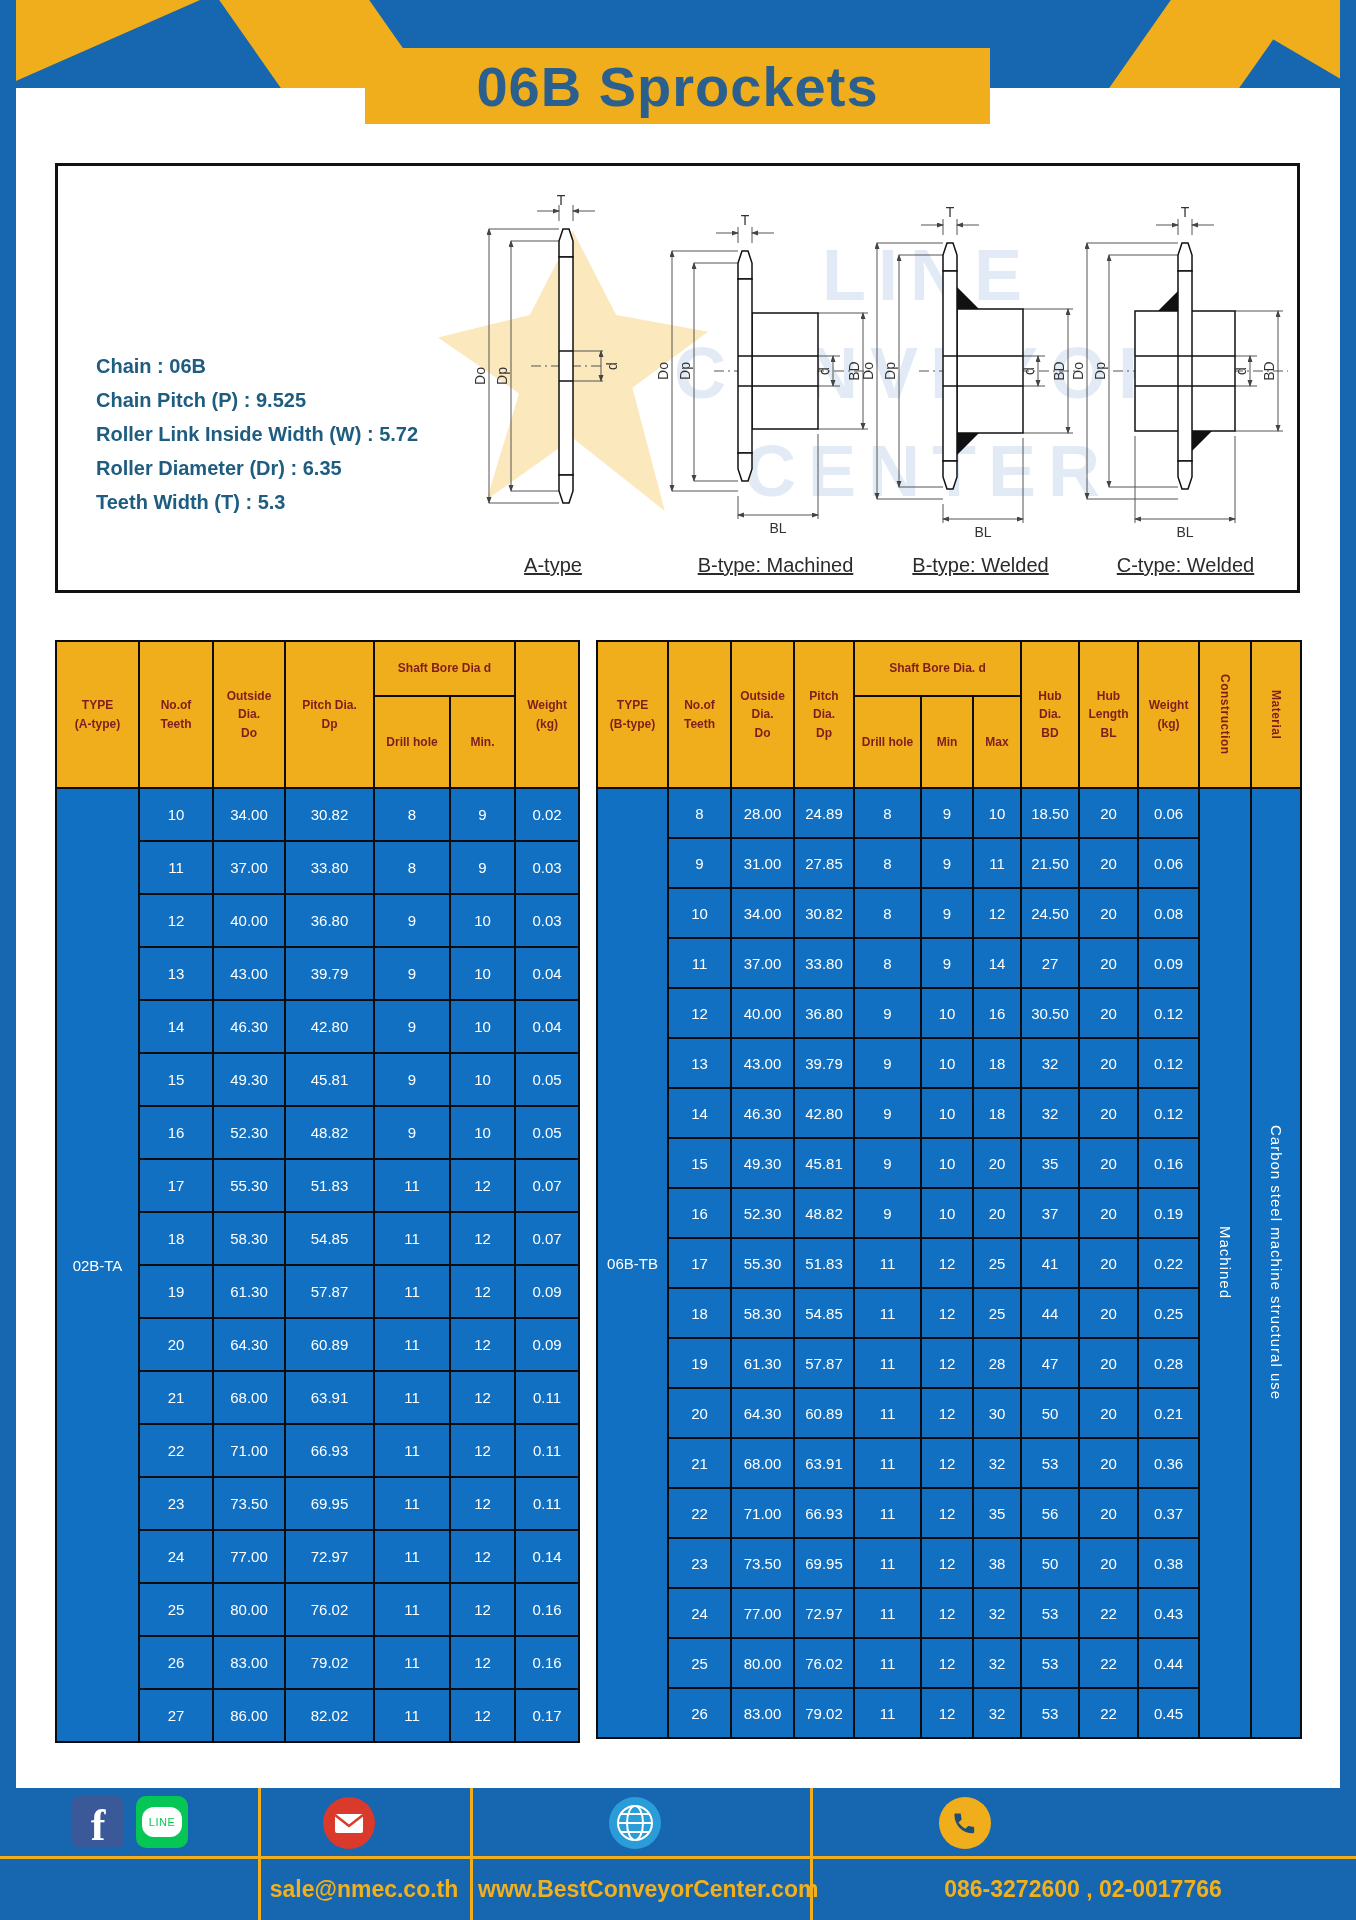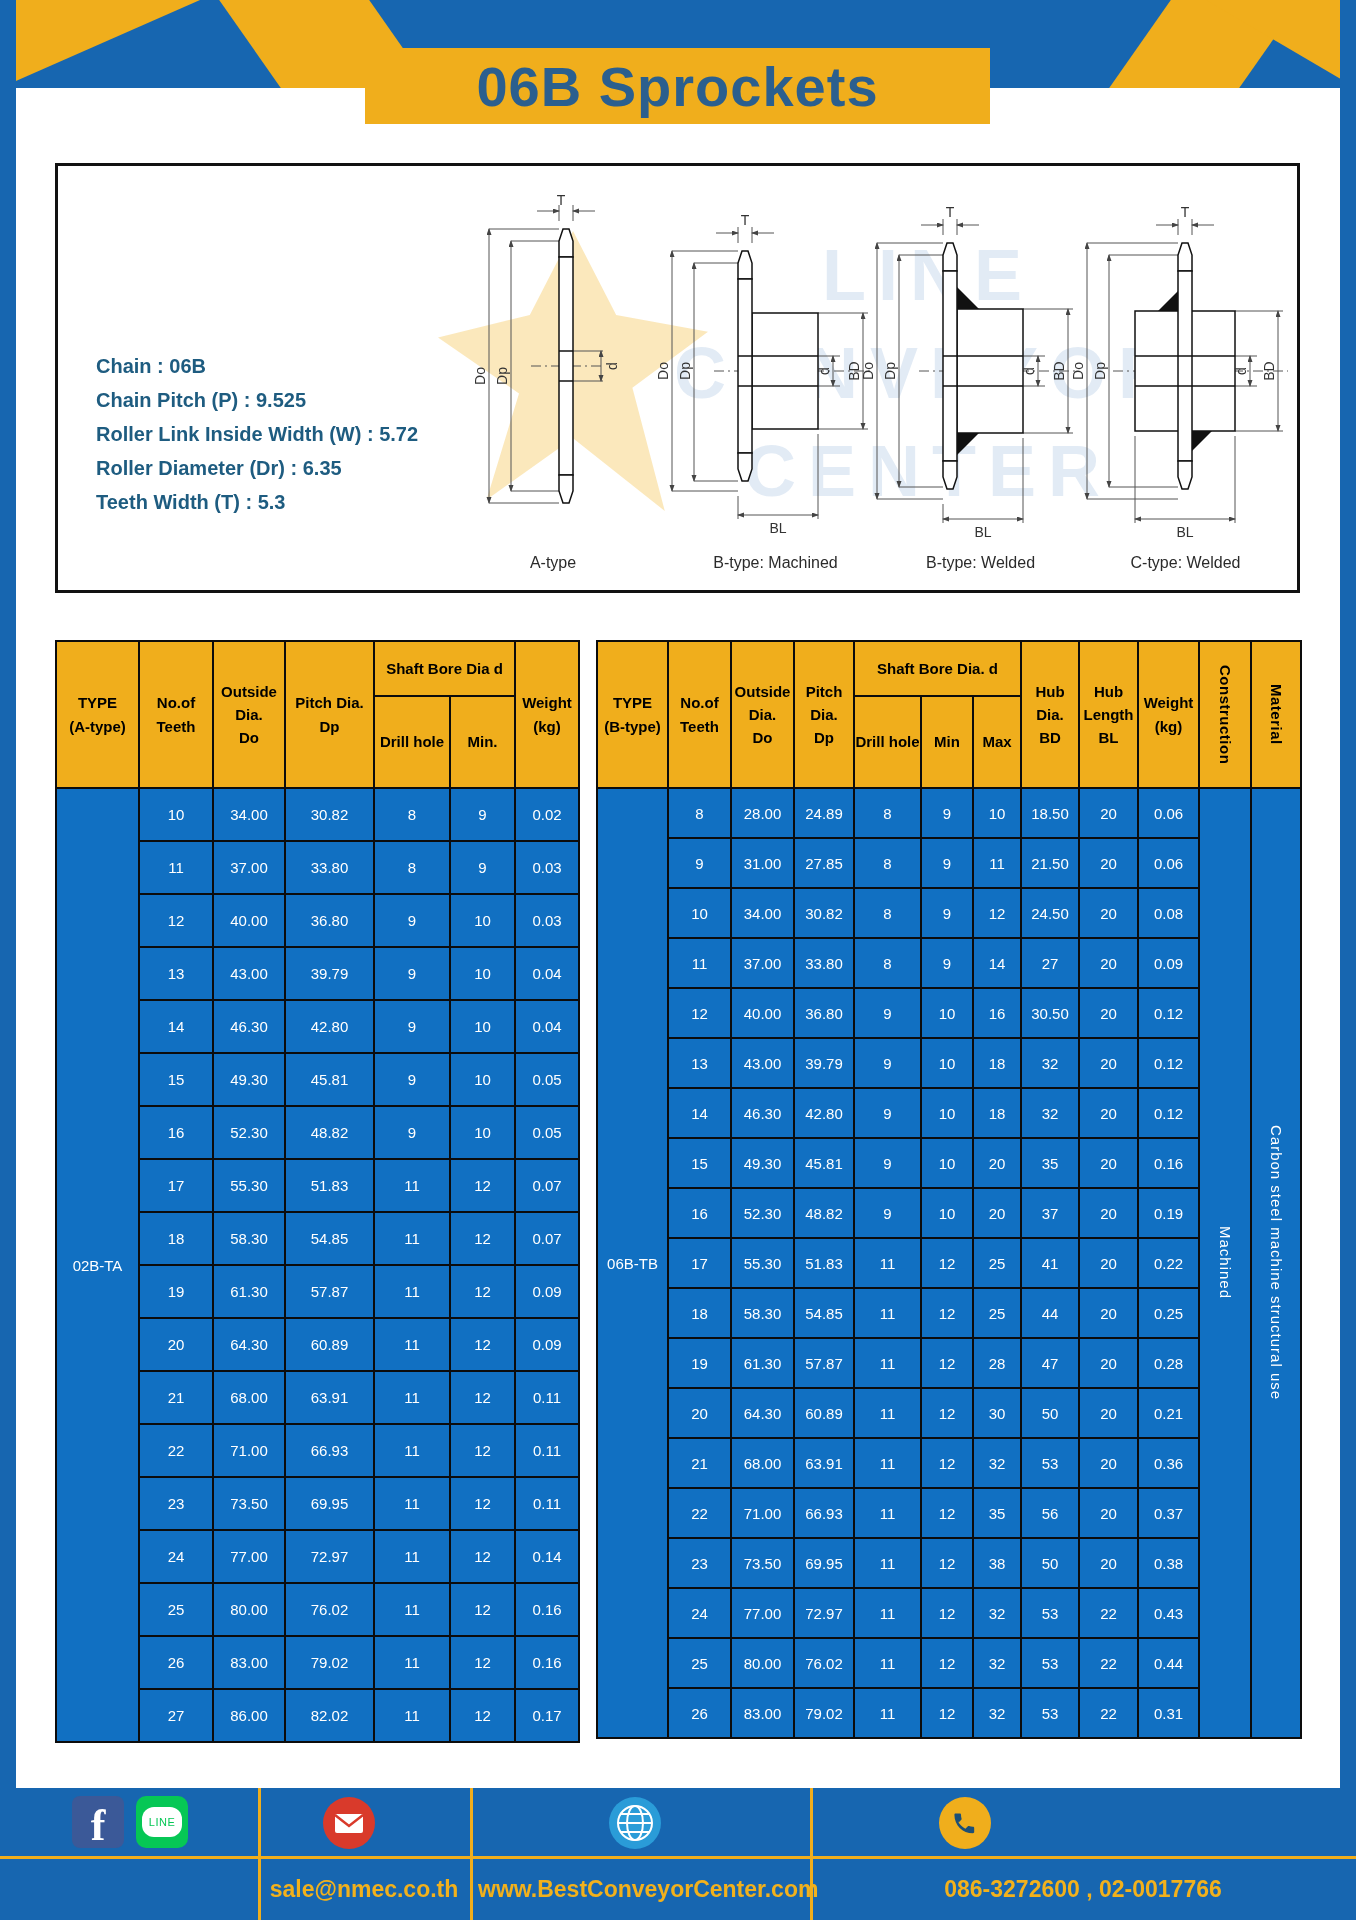--- a/index.html
+++ b/index.html
@@ -23,26 +23,26 @@
   .diagram-box{position:absolute;left:55px;top:163px;width:1245px;height:430px;background:#fff;
                border:3px solid #111;box-sizing:border-box;}
   .watermark{position:absolute;left:570px;top:60px;width:600px;text-align:center;
              font-weight:bold;font-size:72px;line-height:98px;letter-spacing:12px;
              color:rgba(110,155,205,0.20);pointer-events:none;}
   .orange-mark{position:absolute;left:380px;top:65px;width:270px;height:280px;
                background:rgba(242,180,34,0.30);
                clip-path:polygon(50% 0,66% 30%,100% 36%,72% 56%,84% 100%,50% 74%,18% 96%,30% 58%,0 38%,34% 30%);}
   .specs{position:absolute;left:38px;top:155px;font-size:20px;font-weight:bold;color:#1e5c80;line-height:34px;margin-top:28px;}
   .sprocket{position:absolute;top:25px;}
-  .type-label{position:absolute;top:388px;font-size:16px;color:#2b2b2b;text-align:center;}
+  .type-label{position:absolute;top:388px;font-size:20px;color:#2b2b2b;text-align:center;text-decoration:underline;}
   .dimtxt{font-size:14px;fill:#333;font-family:"Liberation Sans",sans-serif;}
   
   .tbl{position:absolute;top:640px;border-collapse:collapse;table-layout:fixed;}
   .tbl th,.tbl td{border:2px solid #0c0c0c;text-align:center;vertical-align:middle;padding:0;}
-  .tbl th{background:#f0ae1c;color:#000000;font-weight:bold;font-size:15px;white-space:pre-line;line-height:1.55;}
+  .tbl th{background:#f0ae1c;color:#7f1d1d;font-weight:bold;font-size:12px;white-space:pre-line;line-height:1.55;}
   .tbl td{background:#1170c2;color:#ffffff;font-size:15px;}
   .tbl thead tr:nth-child(1){height:55px;}
   .tbl thead tr:nth-child(2){height:92px;}
   #table-a{left:55px;width:523px;}
   #table-b{left:596px;width:704px;}
   #table-a tbody tr{height:53px;}
   #table-b tbody tr{height:50px;}
   .type-cell{font-size:17px;}
   .vert-head{writing-mode:vertical-rl;font-size:12px;letter-spacing:0.5px;}
   .vert-cell{writing-mode:vertical-rl;font-size:14px;letter-spacing:1px;}
@@ -698,21 +698,21 @@
         </tr>
         <tr>
           <td>26</td>
           <td>83.00</td>
           <td>79.02</td>
           <td>11</td>
           <td>12</td>
           <td>32</td>
           <td>53</td>
           <td>22</td>
-          <td>0.31</td>
+          <td>0.45</td>
         </tr>
       </tbody>
   </table>
 
   <div class="footer">
     <div class="fo-hline"></div>
     <div class="fo-vline" style="left:258px;"></div>
     <div class="fo-vline" style="left:470px;"></div>
     <div class="fo-vline" style="left:810px;"></div>
 

